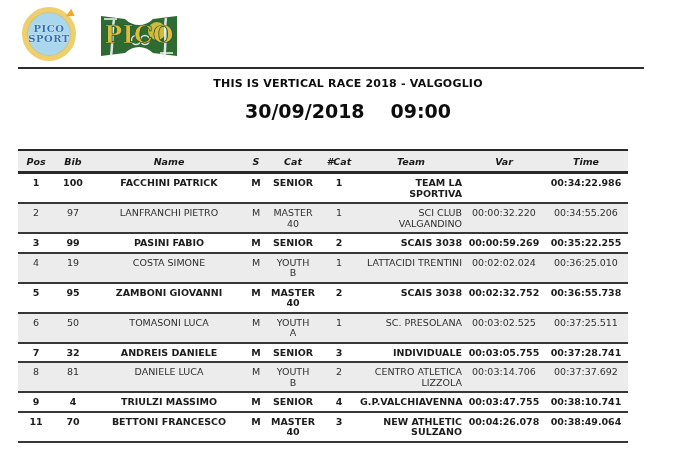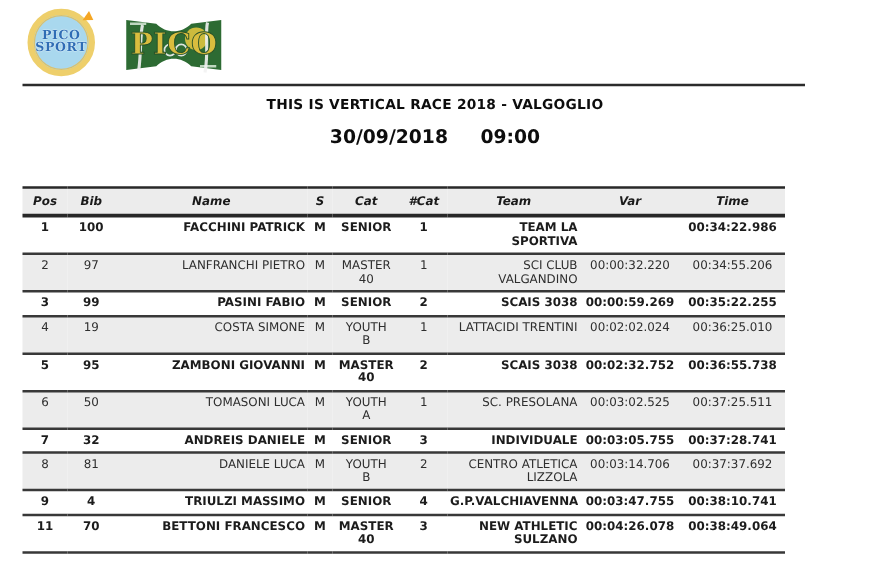--- a/index.html
+++ b/index.html
@@ -31,21 +31,21 @@
   .logo-pico { position:absolute; left:100px; top:12px; width:78px; height:48px; }
 
   
   .top-rule { position:absolute; left:18px; top:67px; width:670px; height:2px; background:#2b2b2b; }
   .doc-title {
     position:absolute; left:0; top:77px; width:696px; text-align:center;
     font-size:11px; font-weight:bold; letter-spacing:0.2px; color:#0d0d0d;
   }
   .doc-subtitle {
     position:absolute; left:0; top:100px; width:696px; text-align:center;
-    font-size:15px; font-weight:bold; color:#0d0d0d;
+    font-size:19px; font-weight:bold; color:#0d0d0d;
   }
   .doc-subtitle .time { margin-left:26px; }
 
   
   table.results {
     position:absolute; left:18px; top:149px; width:610px;
     border-collapse:collapse; table-layout:fixed;
   }
   .results th {
     background:var(--row_shaded,#ececec);
@@ -55,21 +55,21 @@
   }
   .results td {
     font-size:9.5px; line-height:10.5px; vertical-align:top;
     padding:4px 2px 3px; border-bottom:2px solid var(--border,#383838);
     color:#1c1c1c;
   }
   tr.bold-row td { font-weight:bold; background:#fff; }
   tr.shaded-row td { background:var(--row_shaded,#ececec); color:#2e2e2e; }
 
   .c-pos, .c-bib, .c-s, .c-ncat { text-align:center; }
-  .c-name { text-align:right; padding-left:6px; white-space:nowrap; }
+  .c-name { text-align:center; padding-left:6px; white-space:nowrap; }
   .c-cat  { text-align:center; padding-left:6px; white-space:pre-line; }
   .c-team { text-align:right; padding-left:6px; white-space:pre-line; font-size:9px; }
   .c-var, .c-time { text-align:center; white-space:nowrap; }
 </style>
 </head>
 <body>
 
 <div class="page">
 
   <div class="logo-circle">

